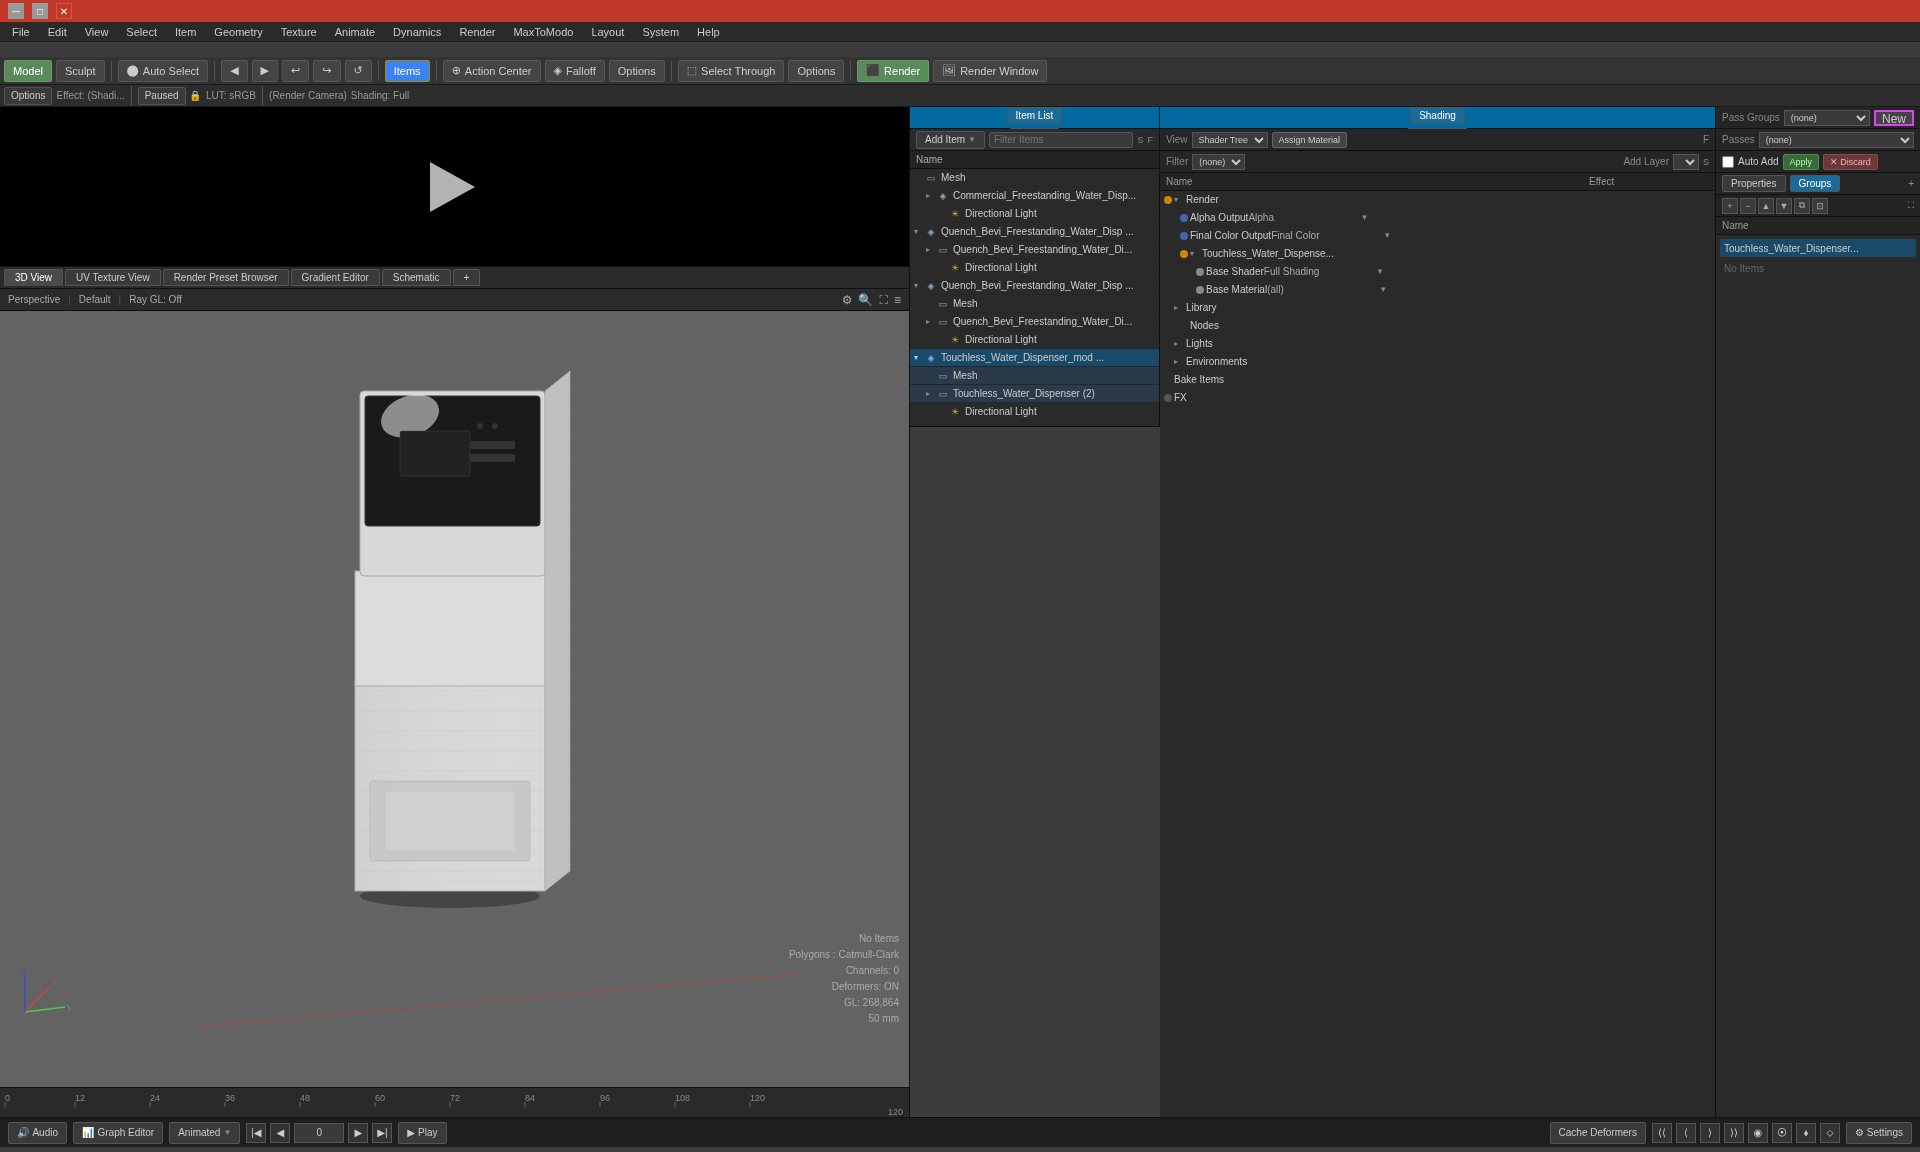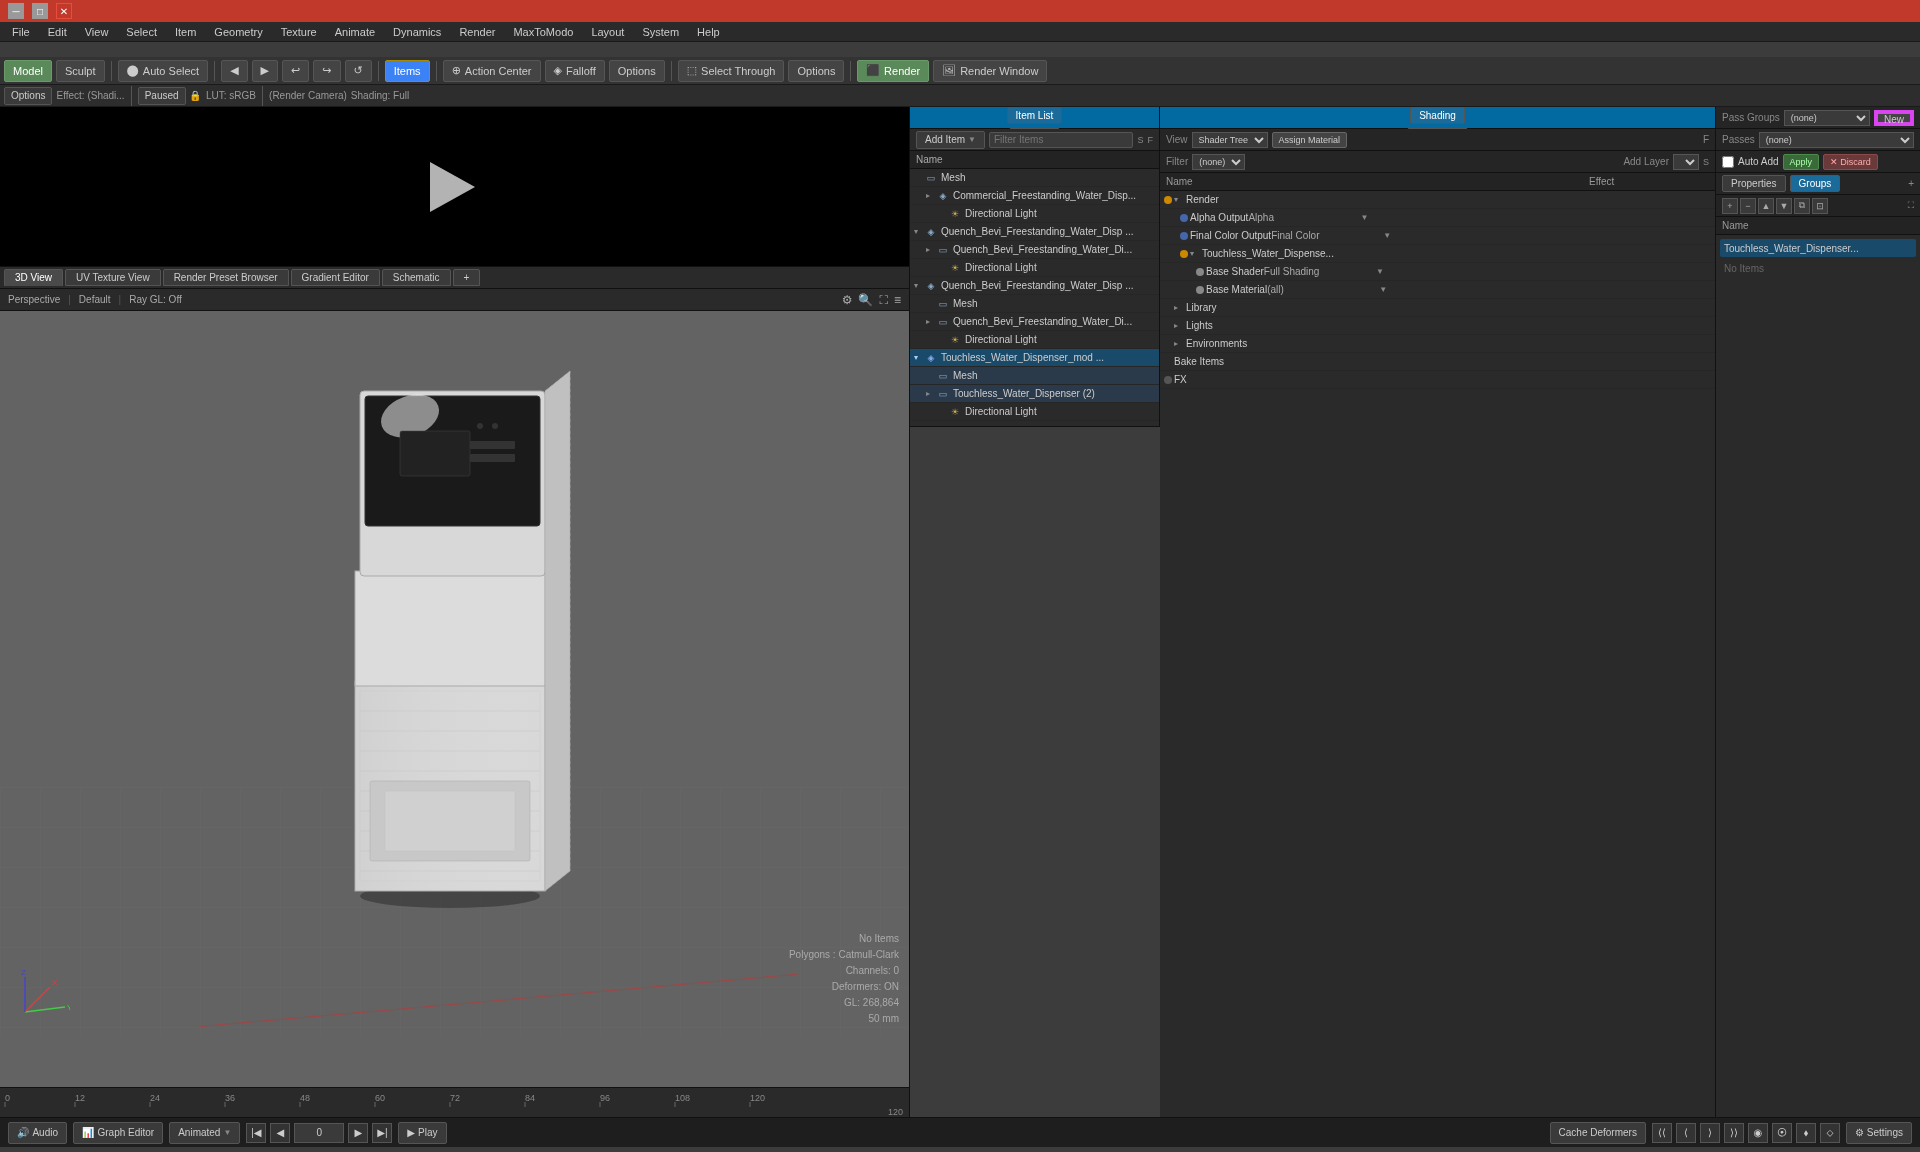--- a/index.html
+++ b/index.html
@@ -395,23 +395,23 @@
       font-size: 10px;
       color: #ccc;
       border-bottom: 1px solid #111;
       gap: 4px;
     }
     .pg-label { color: #888; }
     .new-btn {
       height: 16px;
       padding: 0 6px;
       background: #444;
-      border: 4px solid #d946ef;
-      color: #ccc;
-      font-size: 10px;
+      border: 2px solid #d946ef;
+      color: #ccc;
+      font-size: 12px;
       cursor: pointer;
     }
     #groups-toolbar {
       height: 22px;
       background: #232323;
       display: flex;
       align-items: center;
       padding: 0 6px;
       gap: 2px;
       border-bottom: 1px solid #111;
@@ -941,20 +941,24 @@
               <span class="effect-arrow">▼</span>
             </div>
           </div>
 
           <div class="shader-item" style="padding-left:4px;">
             <div class="vis-dot gray-dot" style="opacity:0"></div>
             <span class="expand-arrow" style="color:#888; margin-right:2px;">▸</span>
             <span>Library</span>
           </div>
 
+          <div class="shader-item" style="padding-left:20px;">
+            <div class="vis-dot gray-dot" style="opacity:0"></div>
+            <span>Nodes</span>
+          </div>
 
           <div class="shader-item" style="padding-left:4px;">
             <div class="vis-dot gray-dot" style="opacity:0"></div>
             <span class="expand-arrow" style="color:#888; margin-right:2px;">▸</span>
             <span>Lights</span>
           </div>
 
           <div class="shader-item" style="padding-left:4px;">
             <div class="vis-dot gray-dot" style="opacity:0"></div>
             <span class="expand-arrow" style="color:#888; margin-right:2px;">▸</span>

